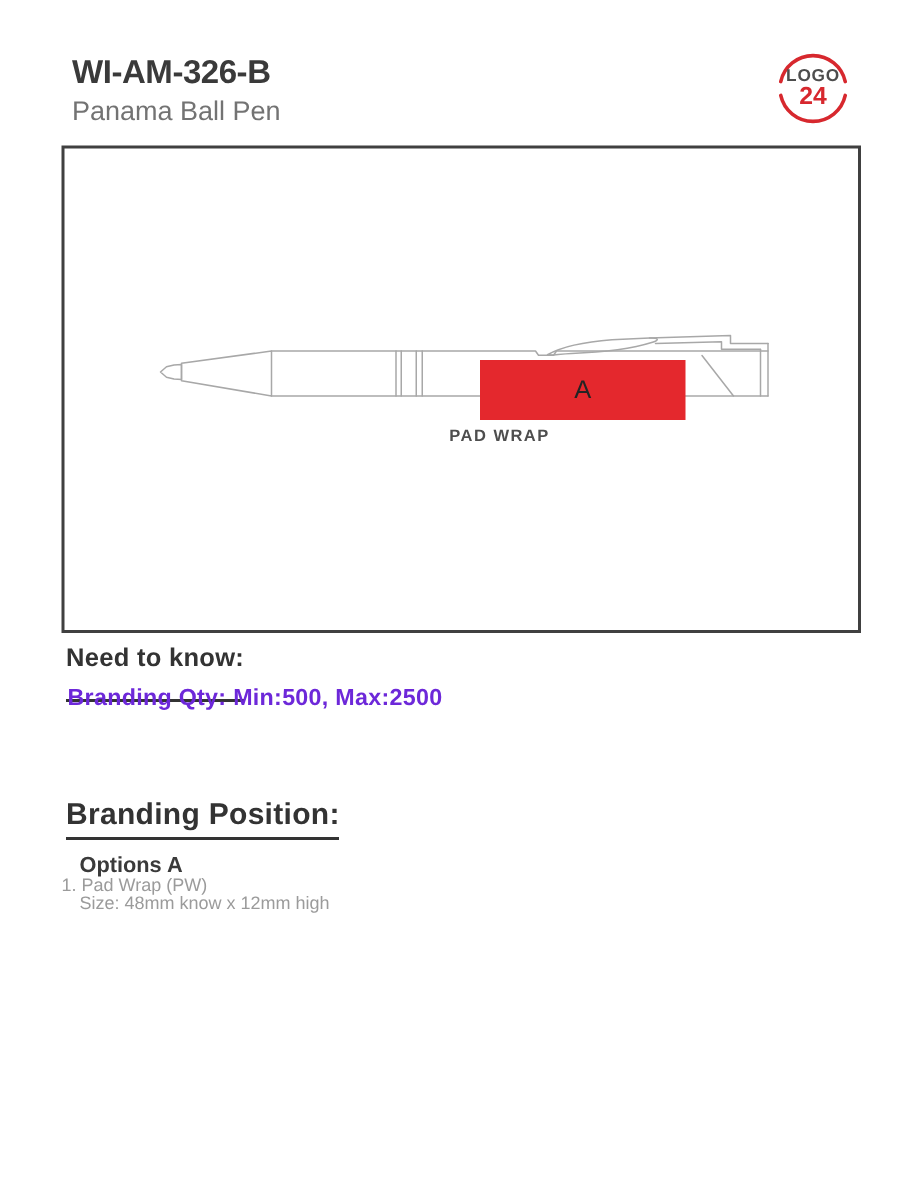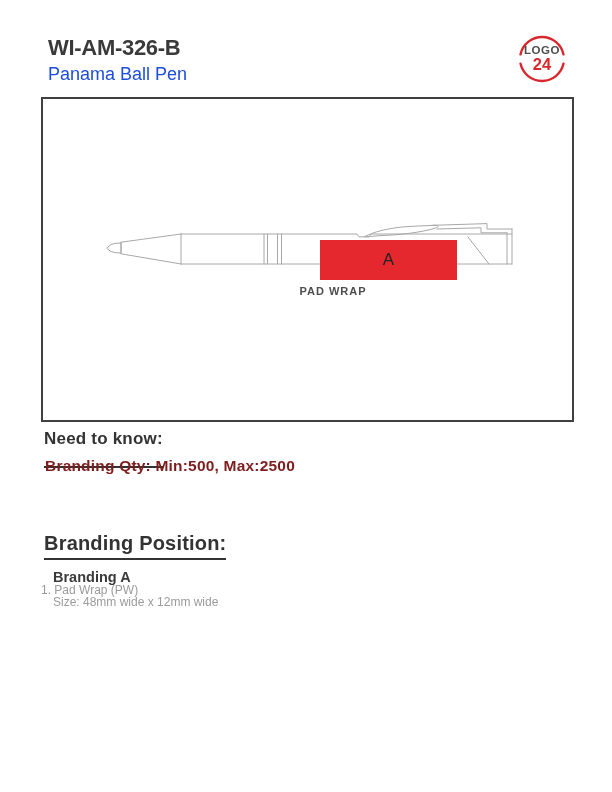--- a/index.html
+++ b/index.html
@@ -11,21 +11,21 @@
   .page { position: absolute; inset: 0; background: #fff; }
 
   
   .product-code {
     position: absolute; left: 48px; top: 37px;
     font-size: 22px; font-weight: bold; color: #3a3a3a; letter-spacing: -0.3px;
     line-height: 22px;
   }
   .product-name {
     position: absolute; left: 48px; top: 65px;
-    font-size: 18px; font-weight: normal; color: #1d4ed8; line-height: 18px;
+    font-size: 18px; font-weight: normal; color: #737373; line-height: 18px;
   }
   .logo { position: absolute; left: 514px; top: 33px; width: 56px; height: 52px; }
 
   
   .diagram-box {
     position: absolute; left: 41px; top: 97px;
     width: 533px; height: 325px;
     border: 2px solid #404040; box-sizing: border-box; background: #fff;
   }
   .pen-svg { position: absolute; left: 0; top: 0; width: 529px; height: 321px; }
@@ -42,21 +42,21 @@
   }
 
   
   .ntk-heading {
     position: absolute; left: 44px; top: 429px;
     font-size: 17px; font-weight: bold; color: #333333;
     border-bottom: 2px solid #333333; padding-bottom: 17px; letter-spacing: 0.2px;
   }
   .ntk-qty {
     position: absolute; left: 45px; top: 457px;
-    font-size: 15.5px; font-weight: bold; color: #7f1d1d; letter-spacing: 0.2px;
+    font-size: 15.5px; font-weight: bold; color: #6d28d9; letter-spacing: 0.2px;
   }
 
   
   .bo-heading {
     position: absolute; left: 44px; top: 532px;
     font-size: 20px; font-weight: bold; color: #333333;
     border-bottom: 2.5px solid #333333; padding-bottom: 3px; letter-spacing: 0.2px;
   }
   .bo-position-title {
     position: absolute; left: 53px; top: 569px;
@@ -116,19 +116,19 @@
       <span>A</span>
     </div>
 
     <div class="pad-wrap-label">PAD WRAP</div>
   </div>
 
   <div class="ntk-heading">Need to know:</div>
   <div class="ntk-qty">Branding Qty: Min:500, Max:2500</div>
 
   <div class="bo-heading">Branding Position:</div>
-  <div class="bo-position-title">Branding A</div>
+  <div class="bo-position-title">Options A</div>
   <div class="bo-lines">
     <div>1. Pad Wrap (PW)</div>
-    <div class="indent">Size: 48mm wide x 12mm wide</div>
+    <div class="indent">Size: 48mm know x 12mm high</div>
   </div>
 
 </div>
 
 </body></html>

